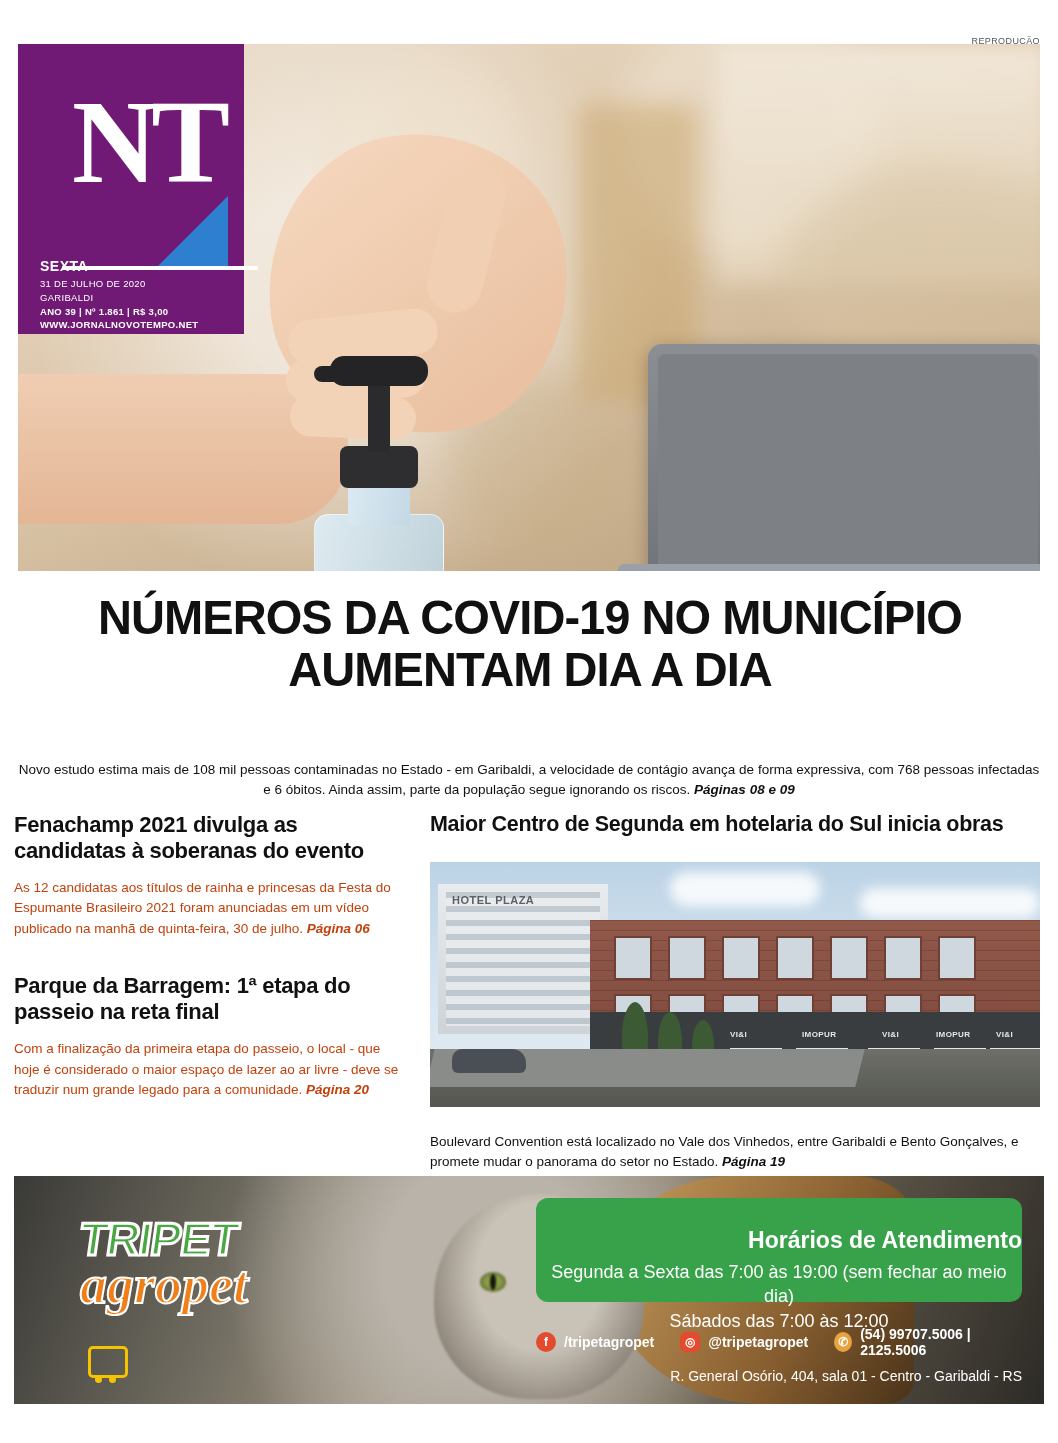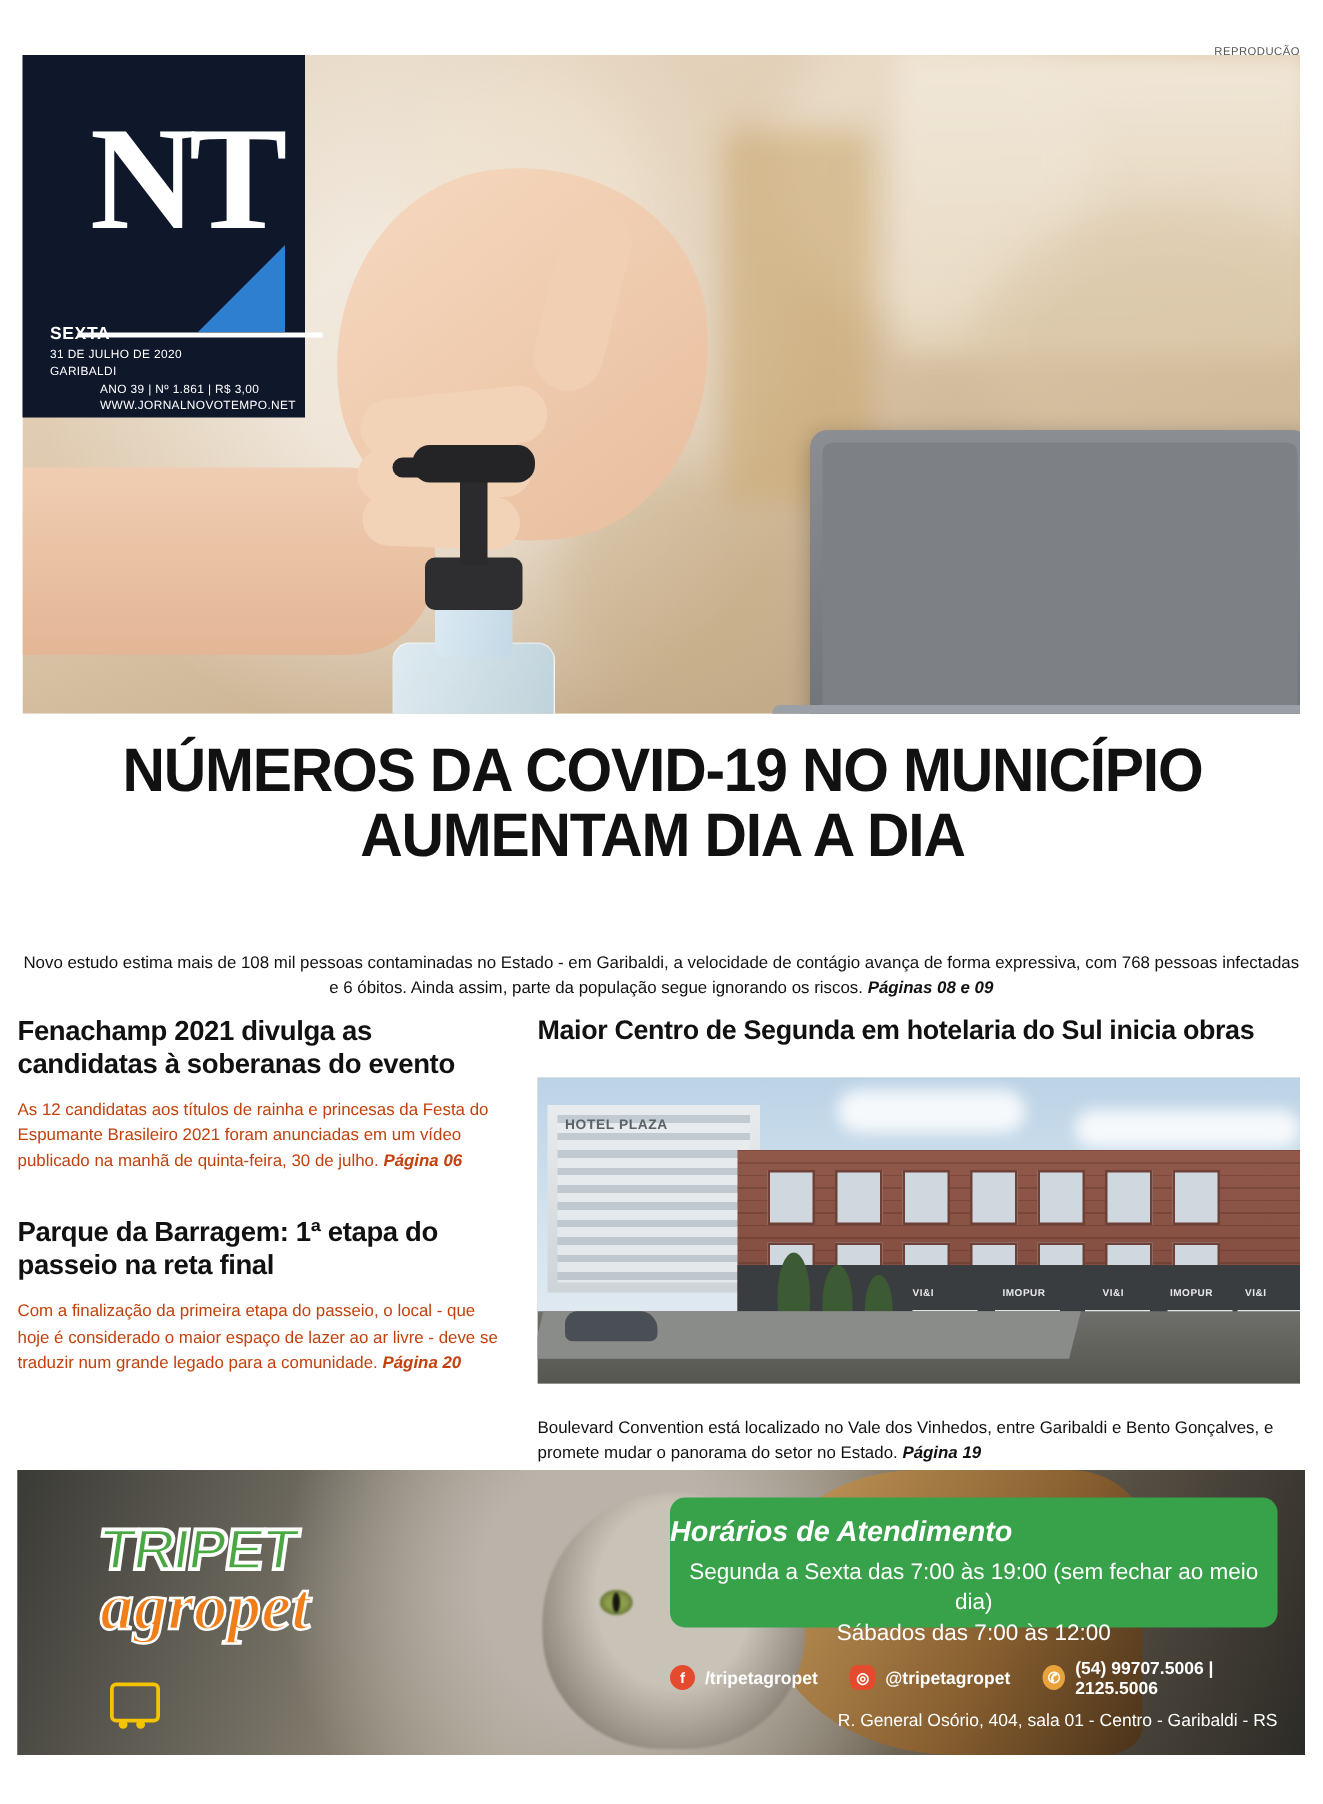--- a/index.html
+++ b/index.html
@@ -40,30 +40,30 @@
   .thumb{left:420px;top:120px;width:56px;height:150px;background:#f1cfb3;border-radius:30px;transform:rotate(14deg);}
 
   .bottle-body{position:absolute;left:296px;top:470px;width:128px;height:100px;background:linear-gradient(100deg,rgba(222,236,244,.95),rgba(188,214,228,.85));border-radius:14px 14px 8px 8px;border:1px solid rgba(255,255,255,.6);}
   .bottle-neck{position:absolute;left:330px;top:430px;width:62px;height:52px;background:linear-gradient(100deg,#dceaf2,#c3d9e6);border-radius:6px;}
   .pump-cap{position:absolute;left:322px;top:402px;width:78px;height:42px;background:#2e2e30;border-radius:8px;}
   .pump-stem{position:absolute;left:350px;top:336px;width:22px;height:72px;background:#2b2b2d;}
   .pump-head{position:absolute;left:312px;top:312px;width:98px;height:30px;background:#242427;border-radius:14px;}
   .pump-spout{position:absolute;left:296px;top:322px;width:34px;height:16px;background:#242427;border-radius:8px 0 0 8px;}
 
   
-  .masthead{position:absolute;left:18px;top:44px;width:226px;height:290px;background:#0f172a;}
+  .masthead{position:absolute;left:18px;top:44px;width:226px;height:290px;background:#701a75;}
   .logo-wrap{position:absolute;left:44px;top:26px;width:160px;height:170px;}
   .logo-n{position:absolute;left:0;top:0;width:150px;height:140px;}
   .nt-letters{position:absolute;left:10px;top:14px;font-family:"Liberation Serif",serif;font-weight:700;font-size:118px;color:#fff;letter-spacing:-6px;line-height:1;}
   .logo-swoosh{position:absolute;left:96px;top:126px;width:70px;height:70px;background:#2f7fd0;clip-path:polygon(100% 0,100% 100%,0 100%);}
   .logo-rule{position:absolute;left:0px;top:196px;width:196px;height:4px;background:#fff;}
   .mast-info{position:absolute;left:22px;top:214px;color:#fff;}
   .mast-day{font-size:14px;font-weight:700;letter-spacing:.5px;margin-bottom:3px;}
   .mast-line{font-size:9.5px;letter-spacing:.3px;line-height:1.45;}
-  .mast-line.b{font-weight:400;margin-left:40px;}
+  .mast-line.b{font-weight:700;}
 
   
   .headline{position:absolute;left:60px;top:592px;width:940px;text-align:center;
       font-family:"Liberation Sans",sans-serif;font-weight:700;font-size:49px;line-height:1.06;
       letter-spacing:-1px;color:#111;transform:scaleX(.96);}
   .lede{position:absolute;left:18px;top:760px;width:1022px;text-align:center;font-size:13.5px;line-height:1.5;color:#111;}
   .lede i{font-style:italic;font-weight:700;}
 
   
   .col-left{position:absolute;left:14px;top:812px;width:390px;}
@@ -97,21 +97,21 @@
   
   .ad{position:absolute;left:14px;top:1176px;width:1030px;height:228px;overflow:hidden;background:#0f0f0f;}
   .ad-photo{position:absolute;inset:0;background:
       radial-gradient(circle at 46% 40%, #b9b3aa 0 18%, rgba(0,0,0,0) 46%),
       linear-gradient(110deg,#3a3a36 0%,#6e6a5f 22%,#a59a86 42%,#8a7f6c 58%,#564f43 80%,#2d2b27 100%);}
   .ad-cat{position:absolute;left:420px;top:18px;width:210px;height:205px;background:radial-gradient(ellipse at 50% 40%, #c9c2b6 0 42%, #9a9287 70%, #5f594f 100%);border-radius:50% 50% 45% 45%;filter:blur(1px);}
   .ad-eye{position:absolute;width:26px;height:20px;background:#8fa14b;border-radius:50%;box-shadow:inset 0 0 6px #44502a;}
   .ad-eye:after{content:"";position:absolute;left:10px;top:2px;width:6px;height:16px;background:#16180f;border-radius:50%;}
   .ad-dog{position:absolute;left:600px;top:0;width:300px;height:228px;background:linear-gradient(120deg,#c79a5a,#8a5f2e 60%,#4a3218);border-radius:40% 20% 10% 50%;opacity:.95;}
   .ad-green{position:absolute;left:522px;top:22px;width:486px;height:104px;background:#37a24a;border-radius:12px;}
-  .ad-green h3{margin:14px 0 6px;text-align:left;color:#fff;font-size:23px;font-weight:700;font-style:italic;}
+  .ad-green h3{margin:29px 0 6px;text-align:right;color:#fff;font-size:23px;font-weight:700;}
   .ad-green p{margin:0;text-align:center;color:#fff;font-size:18px;line-height:1.35;}
   .ad-contacts{position:absolute;left:522px;top:150px;width:486px;color:#fff;}
   .ad-row{display:flex;align-items:center;justify-content:flex-start;gap:8px;font-size:14px;font-weight:700;}
   .circ{width:20px;height:20px;border-radius:50%;background:#fff;color:#2d2d2d;display:inline-flex;align-items:center;justify-content:center;font-size:12px;font-weight:700;}
   .circ.fb{background:#e44b2e;color:#fff;}
   .circ.ig{background:#e44b2e;color:#fff;border-radius:6px;}
   .circ.ph{background:#e8a33d;color:#fff;}
   .ad-addr{margin-top:10px;text-align:right;font-size:14px;color:#fff;}
   .ad-logo{position:absolute;left:66px;top:36px;width:300px;}
   .ad-logo .tri{font-family:"Liberation Sans",sans-serif;font-weight:700;font-size:46px;color:#4aa843;-webkit-text-stroke:3px #fff;letter-spacing:-1px;transform:skewX(-8deg);display:block;}

